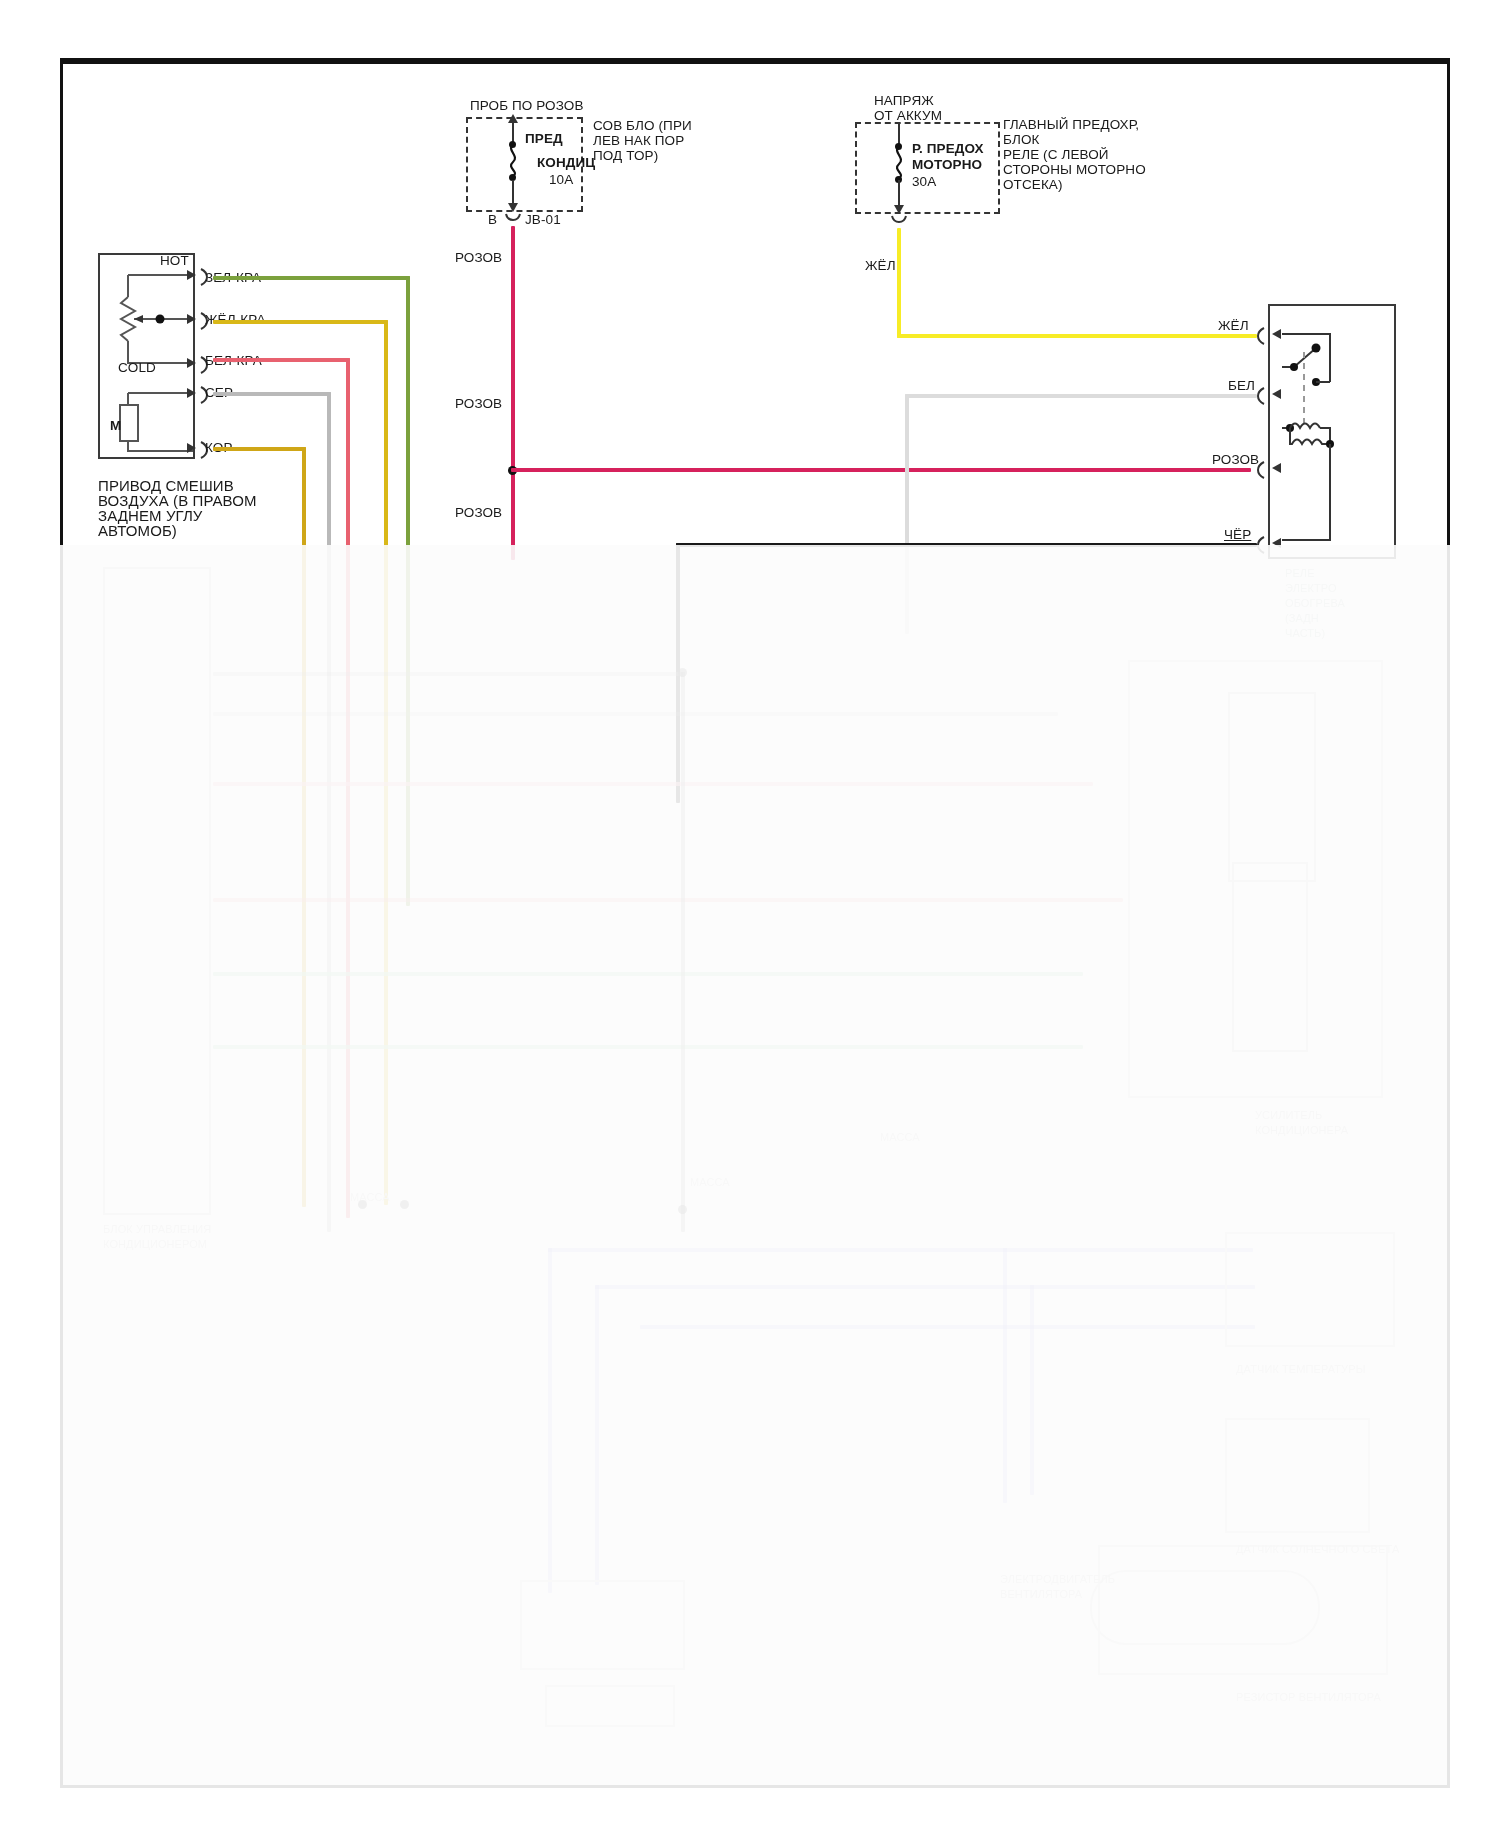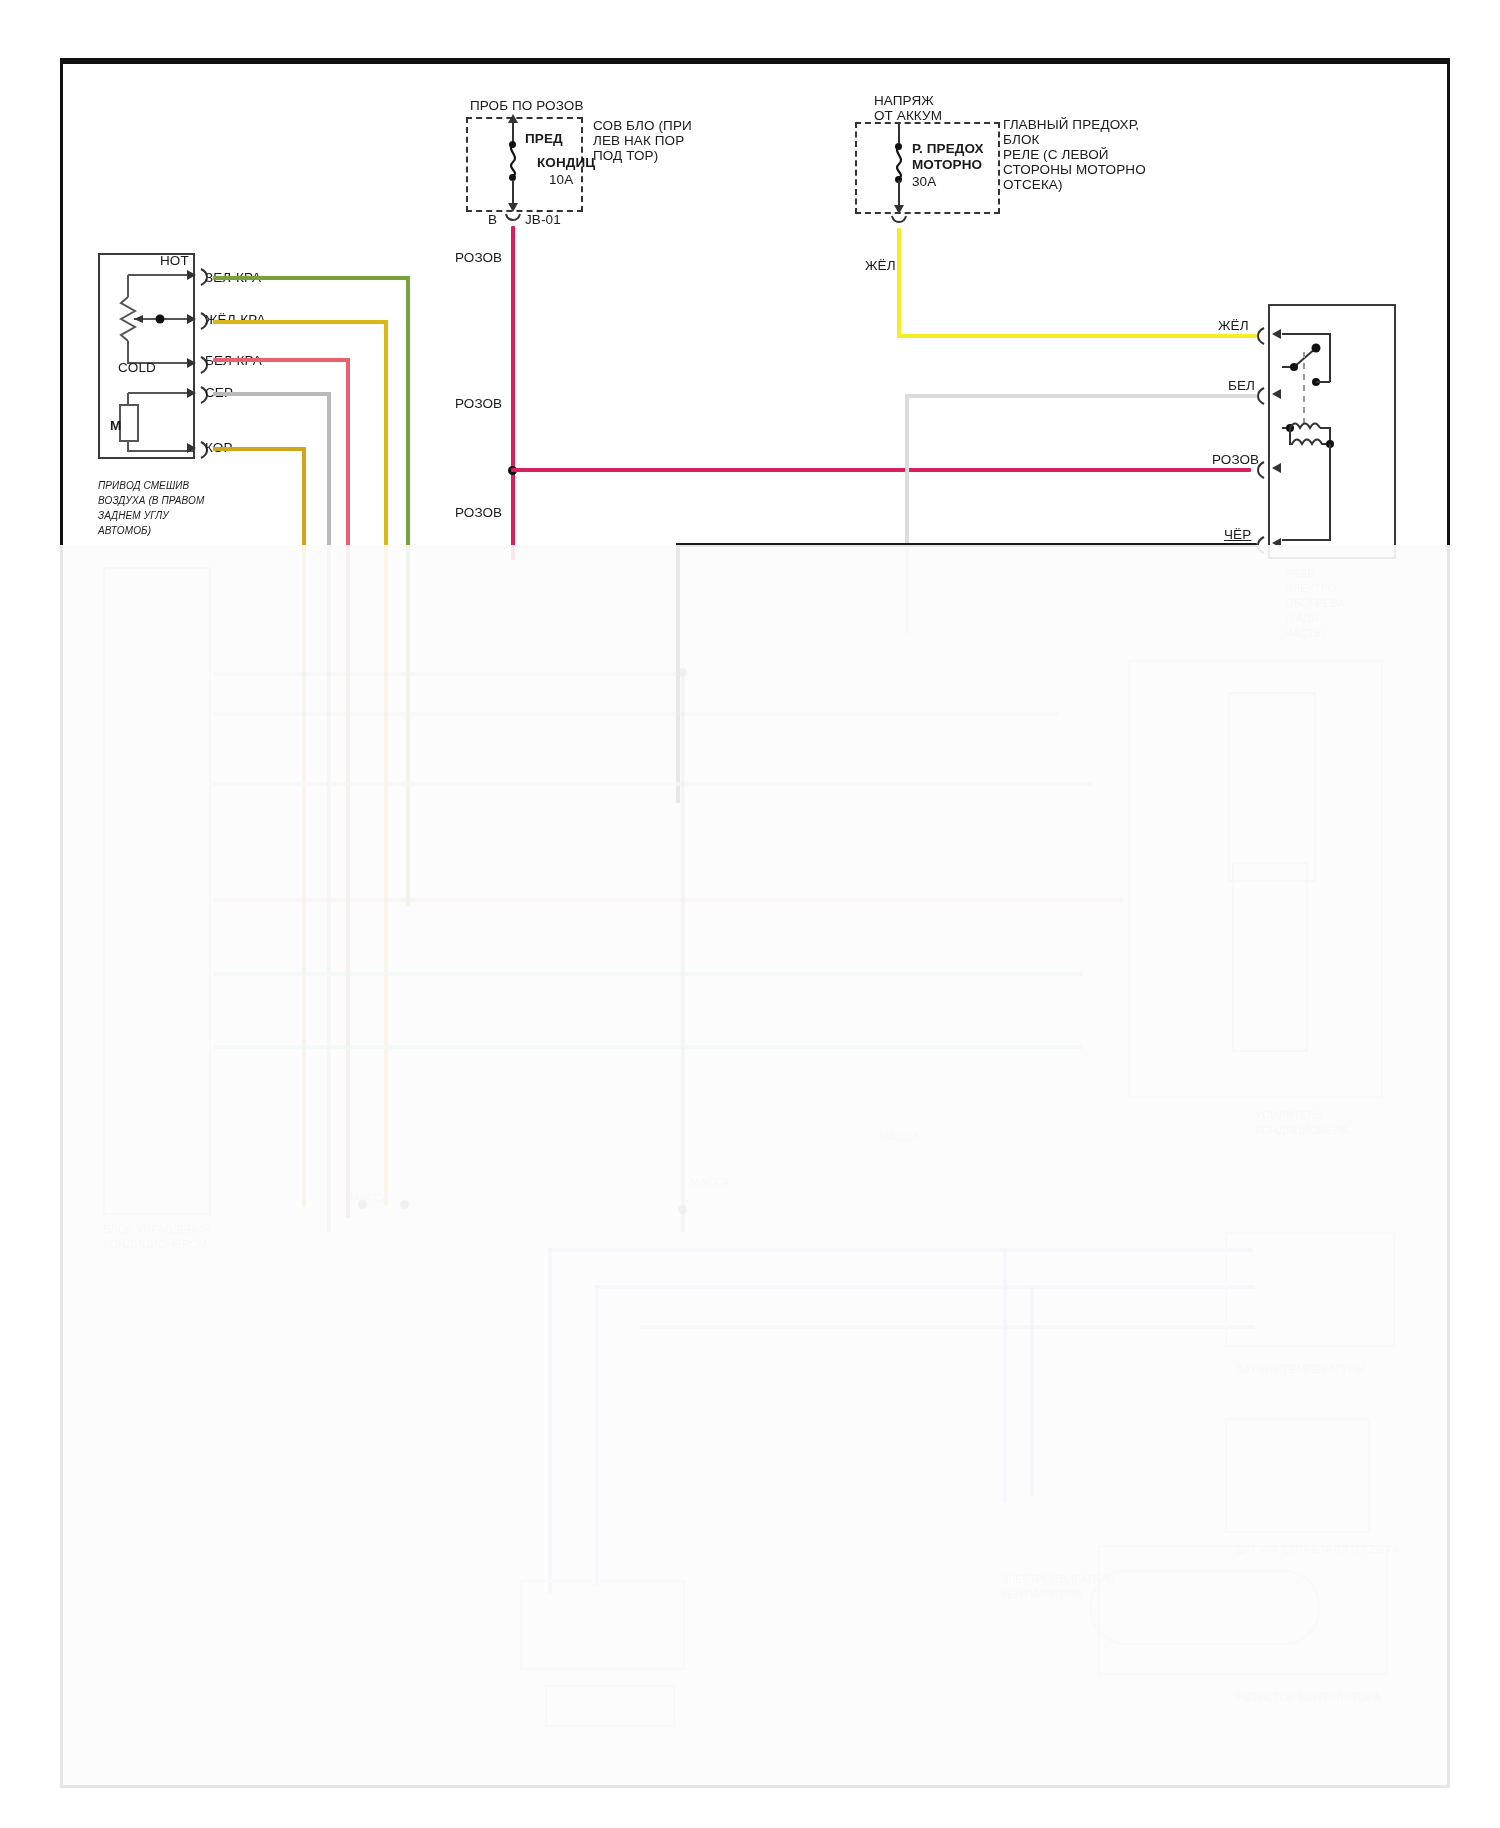--- a/index.html
+++ b/index.html
@@ -11,21 +11,21 @@
   .frame-top{position:absolute;left:60px;top:58px;width:1390px;height:6px;background:#111;}
 
   
   .fade{position:absolute;left:60px;top:545px;width:1390px;height:1243px;
         background:rgba(255,255,255,0.80);pointer-events:none;z-index:40;}
   .fade-strong{position:absolute;left:60px;top:545px;width:1390px;height:1243px;
         background:rgba(250,250,250,0.55);pointer-events:none;z-index:41;}
 
   .lbl{position:absolute;font-size:13.5px;color:#1a1a1a;line-height:15px;white-space:pre;letter-spacing:.1px;}
   .lbl.b{font-weight:bold;}
-  .lbl.s{font-size:10px;font-style:italic;}
+  .lbl.s{font-size:15px;}
   .lbl.xs{font-size:11px;}
   .v{position:absolute;width:0;border-left-style:solid;border-left-width:2px;}
   .box{position:absolute;border:2px solid #3a3a3a;box-sizing:border-box;background:transparent;}
   .dashbox{position:absolute;border:2px dashed #333;box-sizing:border-box;}
   .dot{position:absolute;width:9px;height:9px;border-radius:50%;background:#111;}
   .dot.sm{width:7px;height:7px;}
   .wire{position:absolute;height:4px;border-radius:1px;}
   .wireV{position:absolute;width:4px;border-radius:1px;}
 
   .c-pink{background:#d6215c;}

